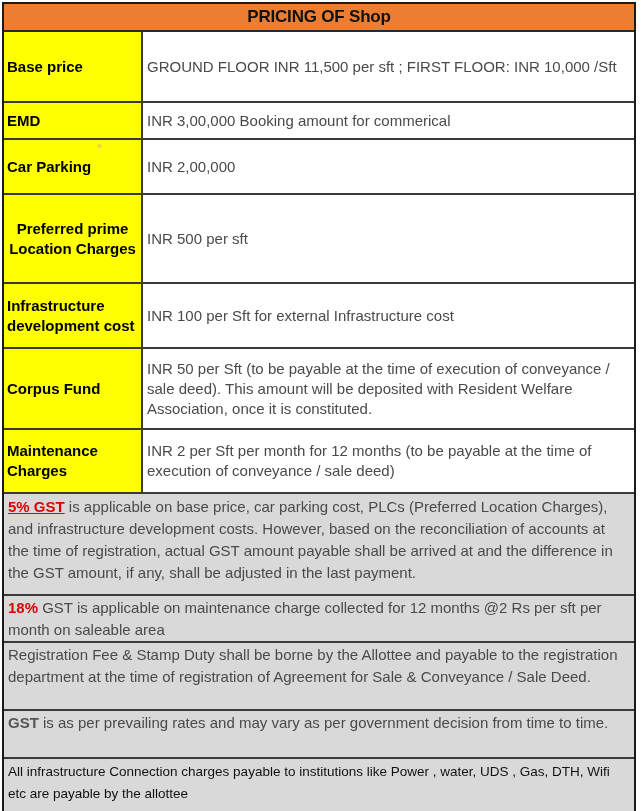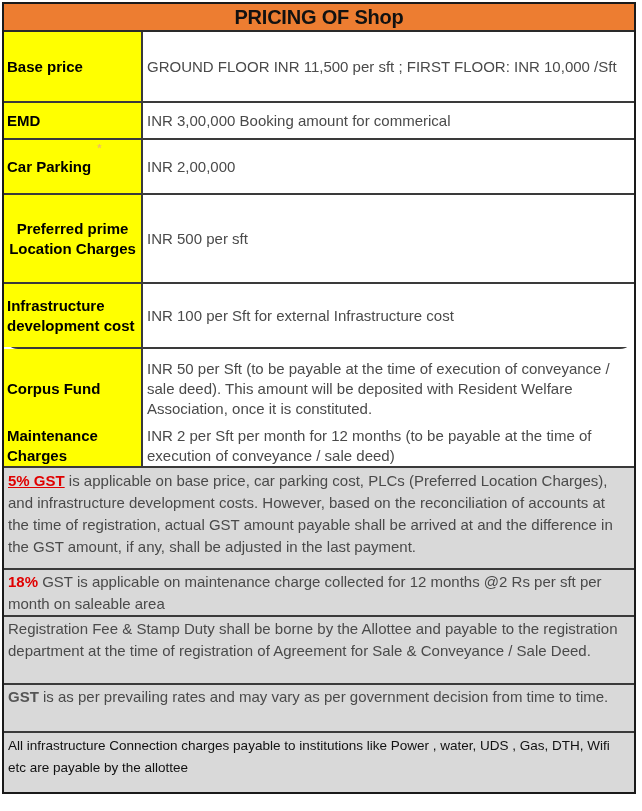--- a/index.html
+++ b/index.html
@@ -24,21 +24,21 @@
   }
   .header {
     height: 26px;
     background: #ED7D31;
     border-bottom: 2px solid #2a2a2a;
     display: flex;
     align-items: center;
     justify-content: center;
     font-family: "Liberation Sans", sans-serif;
     font-weight: bold;
-    font-size: 20px;
+    font-size: 17px;
     color: #111111;
     letter-spacing: -0.2px;
   }
   .row {
     display: flex;
     border-bottom: 2px solid #3a3a3a;
     box-sizing: border-box;
   }
   .label {
     width: 139px;
@@ -129,31 +129,31 @@
       <span class="asterisk">*</span>
     </div>
     <div class="value">INR 2,00,000</div>
   </div>
 
   <div class="row" style="height:89px;">
     <div class="label center">Preferred prime Location Charges</div>
     <div class="value" style="align-items:center;padding-bottom:0;">INR 500 per sft</div>
   </div>
 
-  <div class="row" style="height:65px;border-radius:14px;">
+  <div class="row" style="height:65px;">
     <div class="label">Infrastructure development cost</div>
     <div class="value">INR 100 per Sft for external Infrastructure cost</div>
   </div>
 
   <div class="row" style="height:81px;">
     <div class="label">Corpus Fund</div>
     <div class="value">INR 50 per Sft (to be payable at the time of execution of conveyance / sale deed). This amount will be deposited with Resident Welfare Association, once it is constituted.</div>
   </div>
 
-  <div class="row" style="height:38px;align-items:flex-end;">
+  <div class="row" style="height:64px;">
     <div class="label">Maintenance Charges</div>
     <div class="value">INR 2 per Sft per month for 12 months (to be payable at the time of execution of conveyance / sale deed)</div>
   </div>
 
   <div class="note" style="height:102px;padding-top:2px;">
     <span class="red-strong red-underline">5% GST</span><span> is applicable on base price, car parking cost, PLCs (Preferred Location Charges),  and infrastructure development costs. However, based on the reconciliation of accounts at the time of registration, actual GST amount payable shall be arrived at and the difference in the GST amount, if any, shall be adjusted in the last payment.</span>
   </div>
 
   <div class="note" style="height:47px;padding-top:1px;">
     <span class="red-strong">18%</span><span> GST is applicable on maintenance charge collected for 12 months @2 Rs per sft per month on saleable area</span>

